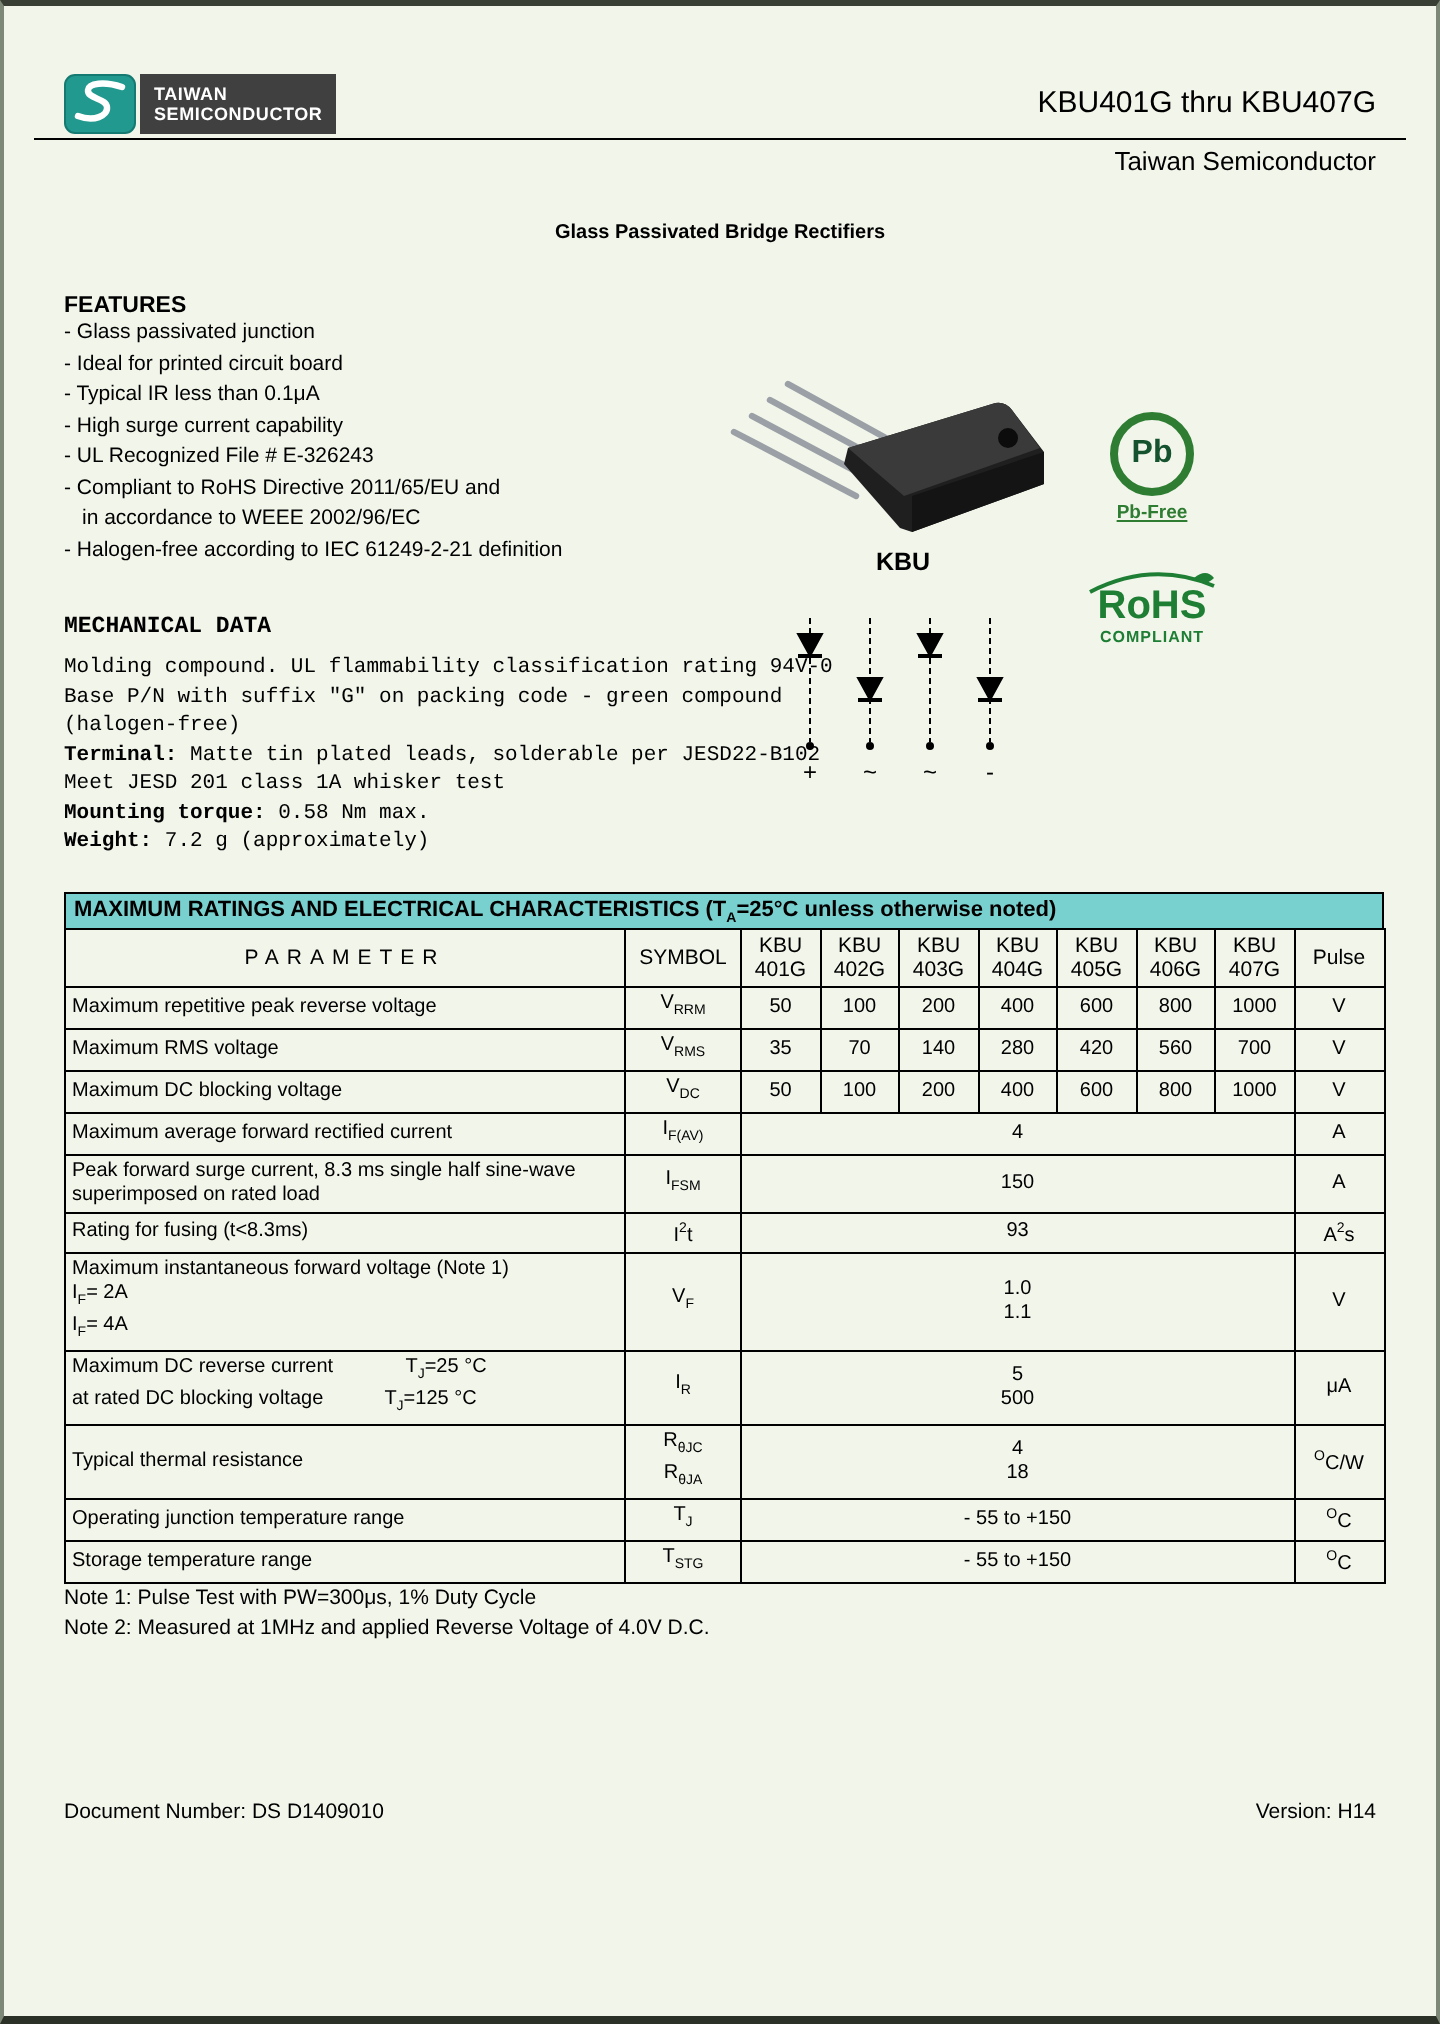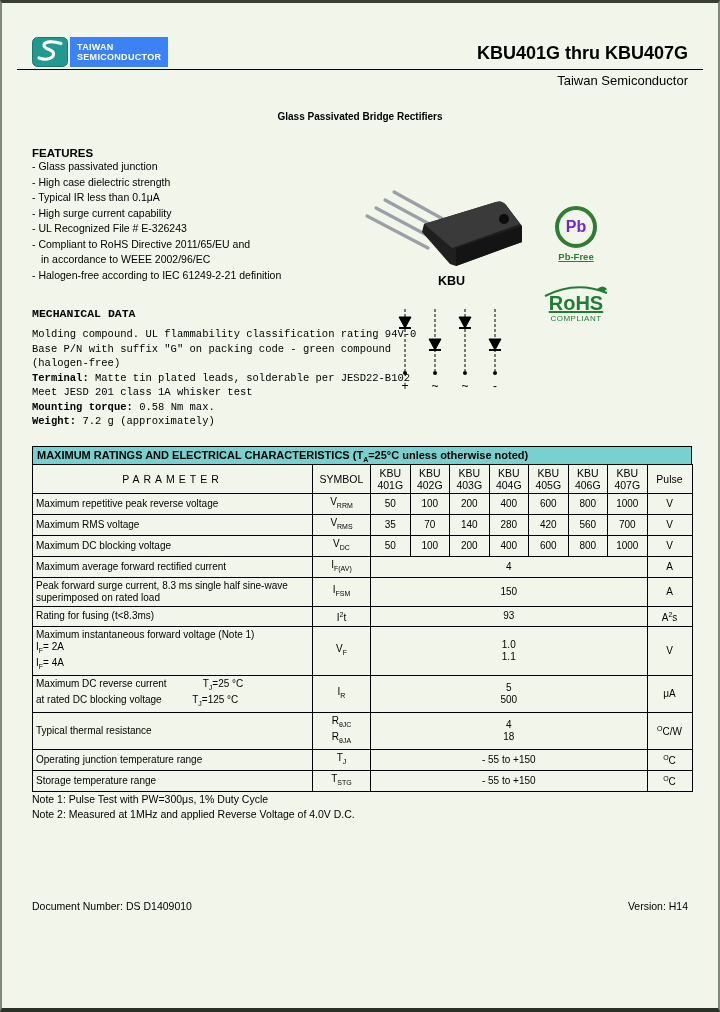--- a/index.html
+++ b/index.html
@@ -8,48 +8,48 @@
     position:relative; width:720px; height:1012px; background:#f2f5ea; color:#000;
     border-top:3px solid #3a3f36; border-bottom:4px solid #2c3127;
     border-left:2px solid #7d8876; border-right:2px solid #7d8876;
     overflow:hidden;
   }
   .content { padding:0 30px; }
 
   
   .header { margin-top:34px; display:flex; justify-content:space-between; align-items:flex-start; }
   .logo { display:flex; align-items:stretch; }
-  .logo-box { background:#3b82f6; color:#fff; font-weight:bold; font-size:9px; line-height:10.5px; padding:4px 7px; margin-left:2px; letter-spacing:0.3px; display:flex; flex-direction:column; justify-content:center; }
-  .part-range { font-weight:bold; font-size:18px; padding-top:6px; }
+  .logo-box { background:#404040; color:#fff; font-weight:bold; font-size:9px; line-height:10.5px; padding:4px 7px; margin-left:2px; letter-spacing:0.3px; display:flex; flex-direction:column; justify-content:center; }
+  .part-range { font-weight:normal; font-size:15px; padding-top:6px; }
   .header-rule { border-bottom:1.5px solid #000; margin:2px -15px 0 -15px; }
   .company { text-align:right; font-size:13px; margin-top:3px; }
 
   .doc-title { text-align:center; font-weight:bold; font-size:10px; margin-top:23px; }
 
   .sec-heading { font-weight:bold; font-size:11.5px; }
   .features { margin-top:25px; width:345px; }
   .features .sec-heading { margin-bottom:0; }
   .feat-item { font-size:10.5px; line-height:15.5px; }
   .feat-item.indent { padding-left:9px; }
 
   .mech { margin-top:24px; width:400px;font-family:Liberation Mono, monospace; }
   .mech .sec-heading { margin-bottom:7px; }
   .mech-line { font-size:10.5px; line-height:14.5px; }
   .mech-line .b { font-weight:bold; }
 
   
   .gfx-package { position:absolute; left:362px; top:183px; }
   .gfx-kbu-label { position:absolute; left:362px; top:271px; width:175px; text-align:center; font-weight:bold; font-size:12.5px; }
   .gfx-pb { position:absolute; left:546px; top:203px; width:56px; display:flex; flex-direction:column; align-items:center; }
-  .pb-circle { width:42px; height:42px; border-radius:50%; border:4px solid #2e7d32; color:#6d28d9; font-weight:bold; font-size:16px; display:flex; align-items:center; justify-content:center; }
+  .pb-circle { width:42px; height:42px; border-radius:50%; border:4px solid #2e7d32; color:#14532d; font-weight:bold; font-size:16px; display:flex; align-items:center; justify-content:center; }
   .pb-label { color:#2e7d32; font-size:9.5px; font-weight:bold; margin-top:3px;text-decoration:underline; }
   .gfx-rohs { position:absolute; left:538px; top:281px; width:72px; text-align:center; }
   .rohs-swoosh { display:block; margin:0 auto -5px auto; }
-  .rohs-title { color:#1e7e34; font-weight:bold; font-size:20px; line-height:21px;text-decoration:underline; }
-  .rohs-sub { color:#1e7e34; font-size:8px; font-weight:normal; letter-spacing:0.5px; }
+  .rohs-title { color:#1e7e34; font-weight:bold; font-size:20px; line-height:21px; }
+  .rohs-sub { color:#1e7e34; font-size:8px; font-weight:bold; letter-spacing:0.5px; }
   .gfx-bridge { position:absolute; left:388px; top:296px; }
 
   
   .ratings { margin-top:17px; width:660px; }
   .ratings-title { background:#79d1cf; border:1px solid #000; border-bottom:none; font-weight:bold; font-size:11px; padding:2px 4px 1px 4px; }
   table.rt { border-collapse:collapse; table-layout:fixed; width:660px; font-size:10px; }
   table.rt td { border:1px solid #000; vertical-align:middle; }
   table.rt td div { line-height:12px; }
   td.p { text-align:left; padding:2px 3px; }
   td.c { text-align:center; padding:2px 2px; }
@@ -83,21 +83,21 @@
       <div class="part-range">KBU401G thru  KBU407G</div>
     </div>
     <div class="header-rule"></div>
     <div class="company">Taiwan Semiconductor</div>
 
     <div class="doc-title">Glass Passivated Bridge Rectifiers</div>
 
     <div class="features">
       <div class="sec-heading">FEATURES</div>
       <div class="feat-item">- Glass passivated junction</div>
-      <div class="feat-item">- High case dielectric strength</div>
+      <div class="feat-item">- Ideal for printed circuit board</div>
       <div class="feat-item">- Typical IR less than 0.1μA</div>
       <div class="feat-item">- High surge current capability</div>
       <div class="feat-item">- UL Recognized File # E-326243</div>
       <div class="feat-item">- Compliant to RoHS Directive 2011/65/EU and</div>
       <div class="feat-item indent">in accordance to WEEE 2002/96/EC</div>
       <div class="feat-item">- Halogen-free according to IEC 61249-2-21 definition</div>
     </div>
 
     <div class="mech">
       <div class="sec-heading">MECHANICAL DATA</div>

